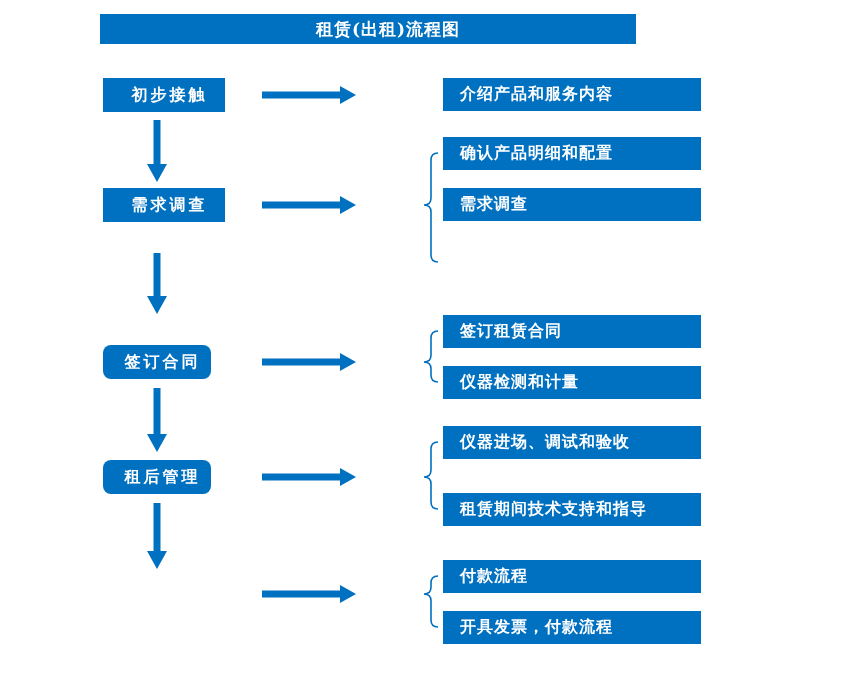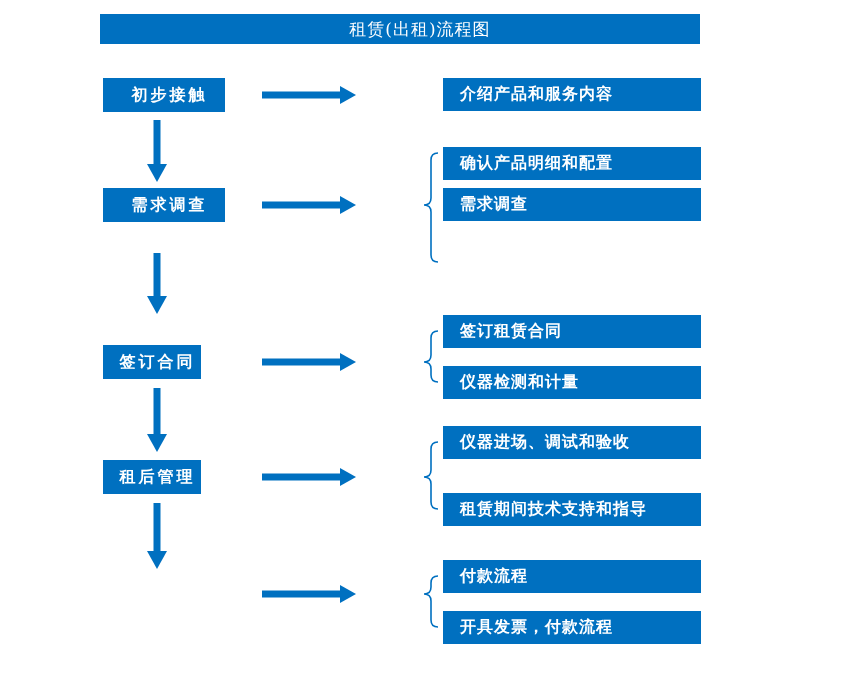--- a/index.html
+++ b/index.html
@@ -10,24 +10,24 @@
   .canvas {
     position: relative;
     width: 844px;
     height: 688px;
     background: var(--background, #ffffff);
     overflow: hidden;
   }
   .title-bar {
     position: absolute;
     left: 100px; top: 14px;
-    width: 600px; height: 30px;
+    width: 536px; height: 30px;
     background: var(--primary, #0070C0);
     color: var(--text-on-primary, #ffffff);
-    font-weight: normal;
+    font-weight: bold;
     font-size: 17px;
     display: flex;
     align-items: center;
     justify-content: center;
     letter-spacing: 1px;
     padding-left: 40px;
   }
   .box {
     position: absolute;
     background: var(--primary, #0070C0);
@@ -39,21 +39,21 @@
     white-space: nowrap;
   }
   .lbox {
     left: 103px;
     width: 122px;
     height: 34px;
     justify-content: center;
     letter-spacing: 3px;
     padding-left: 11px;
   }
-  .lbox.narrow { width: 98px; }
+  .lbox.narrow { width: 108px; border-radius: 8px; }
   .rbox {
     left: 443px;
     width: 258px;
     height: 33px;
     padding-left: 17px;
     letter-spacing: 1px;
   }
   .overlay {
     position: absolute;
     left: 0; top: 0;
@@ -70,21 +70,21 @@
 
   <div class="title-bar">租赁(出租)流程图</div>
 
   <div class="box lbox" style="top:78px">初步接触</div>
   <div class="box lbox" style="top:188px">需求调查</div>
   <div class="box lbox narrow" style="top:345px">签订合同</div>
   <div class="box lbox narrow" style="top:460px">租后管理</div>
 
   <div class="box rbox" style="top:78px">介绍产品和服务内容</div>
 
-  <div class="box rbox" style="top:147px">确认产品明细和配置</div>
+  <div class="box rbox" style="top:137px">确认产品明细和配置</div>
   <div class="box rbox" style="top:188px">需求调查</div>
 
   <div class="box rbox" style="top:315px">签订租赁合同</div>
   <div class="box rbox" style="top:426px">仪器进场、调试和验收</div>
 
   <div class="box rbox" style="top:366px">仪器检测和计量</div>
   <div class="box rbox" style="top:493px">租赁期间技术支持和指导</div>
 
   <div class="box rbox" style="top:560px">付款流程</div>
   <div class="box rbox" style="top:611px">开具发票，付款流程</div>

